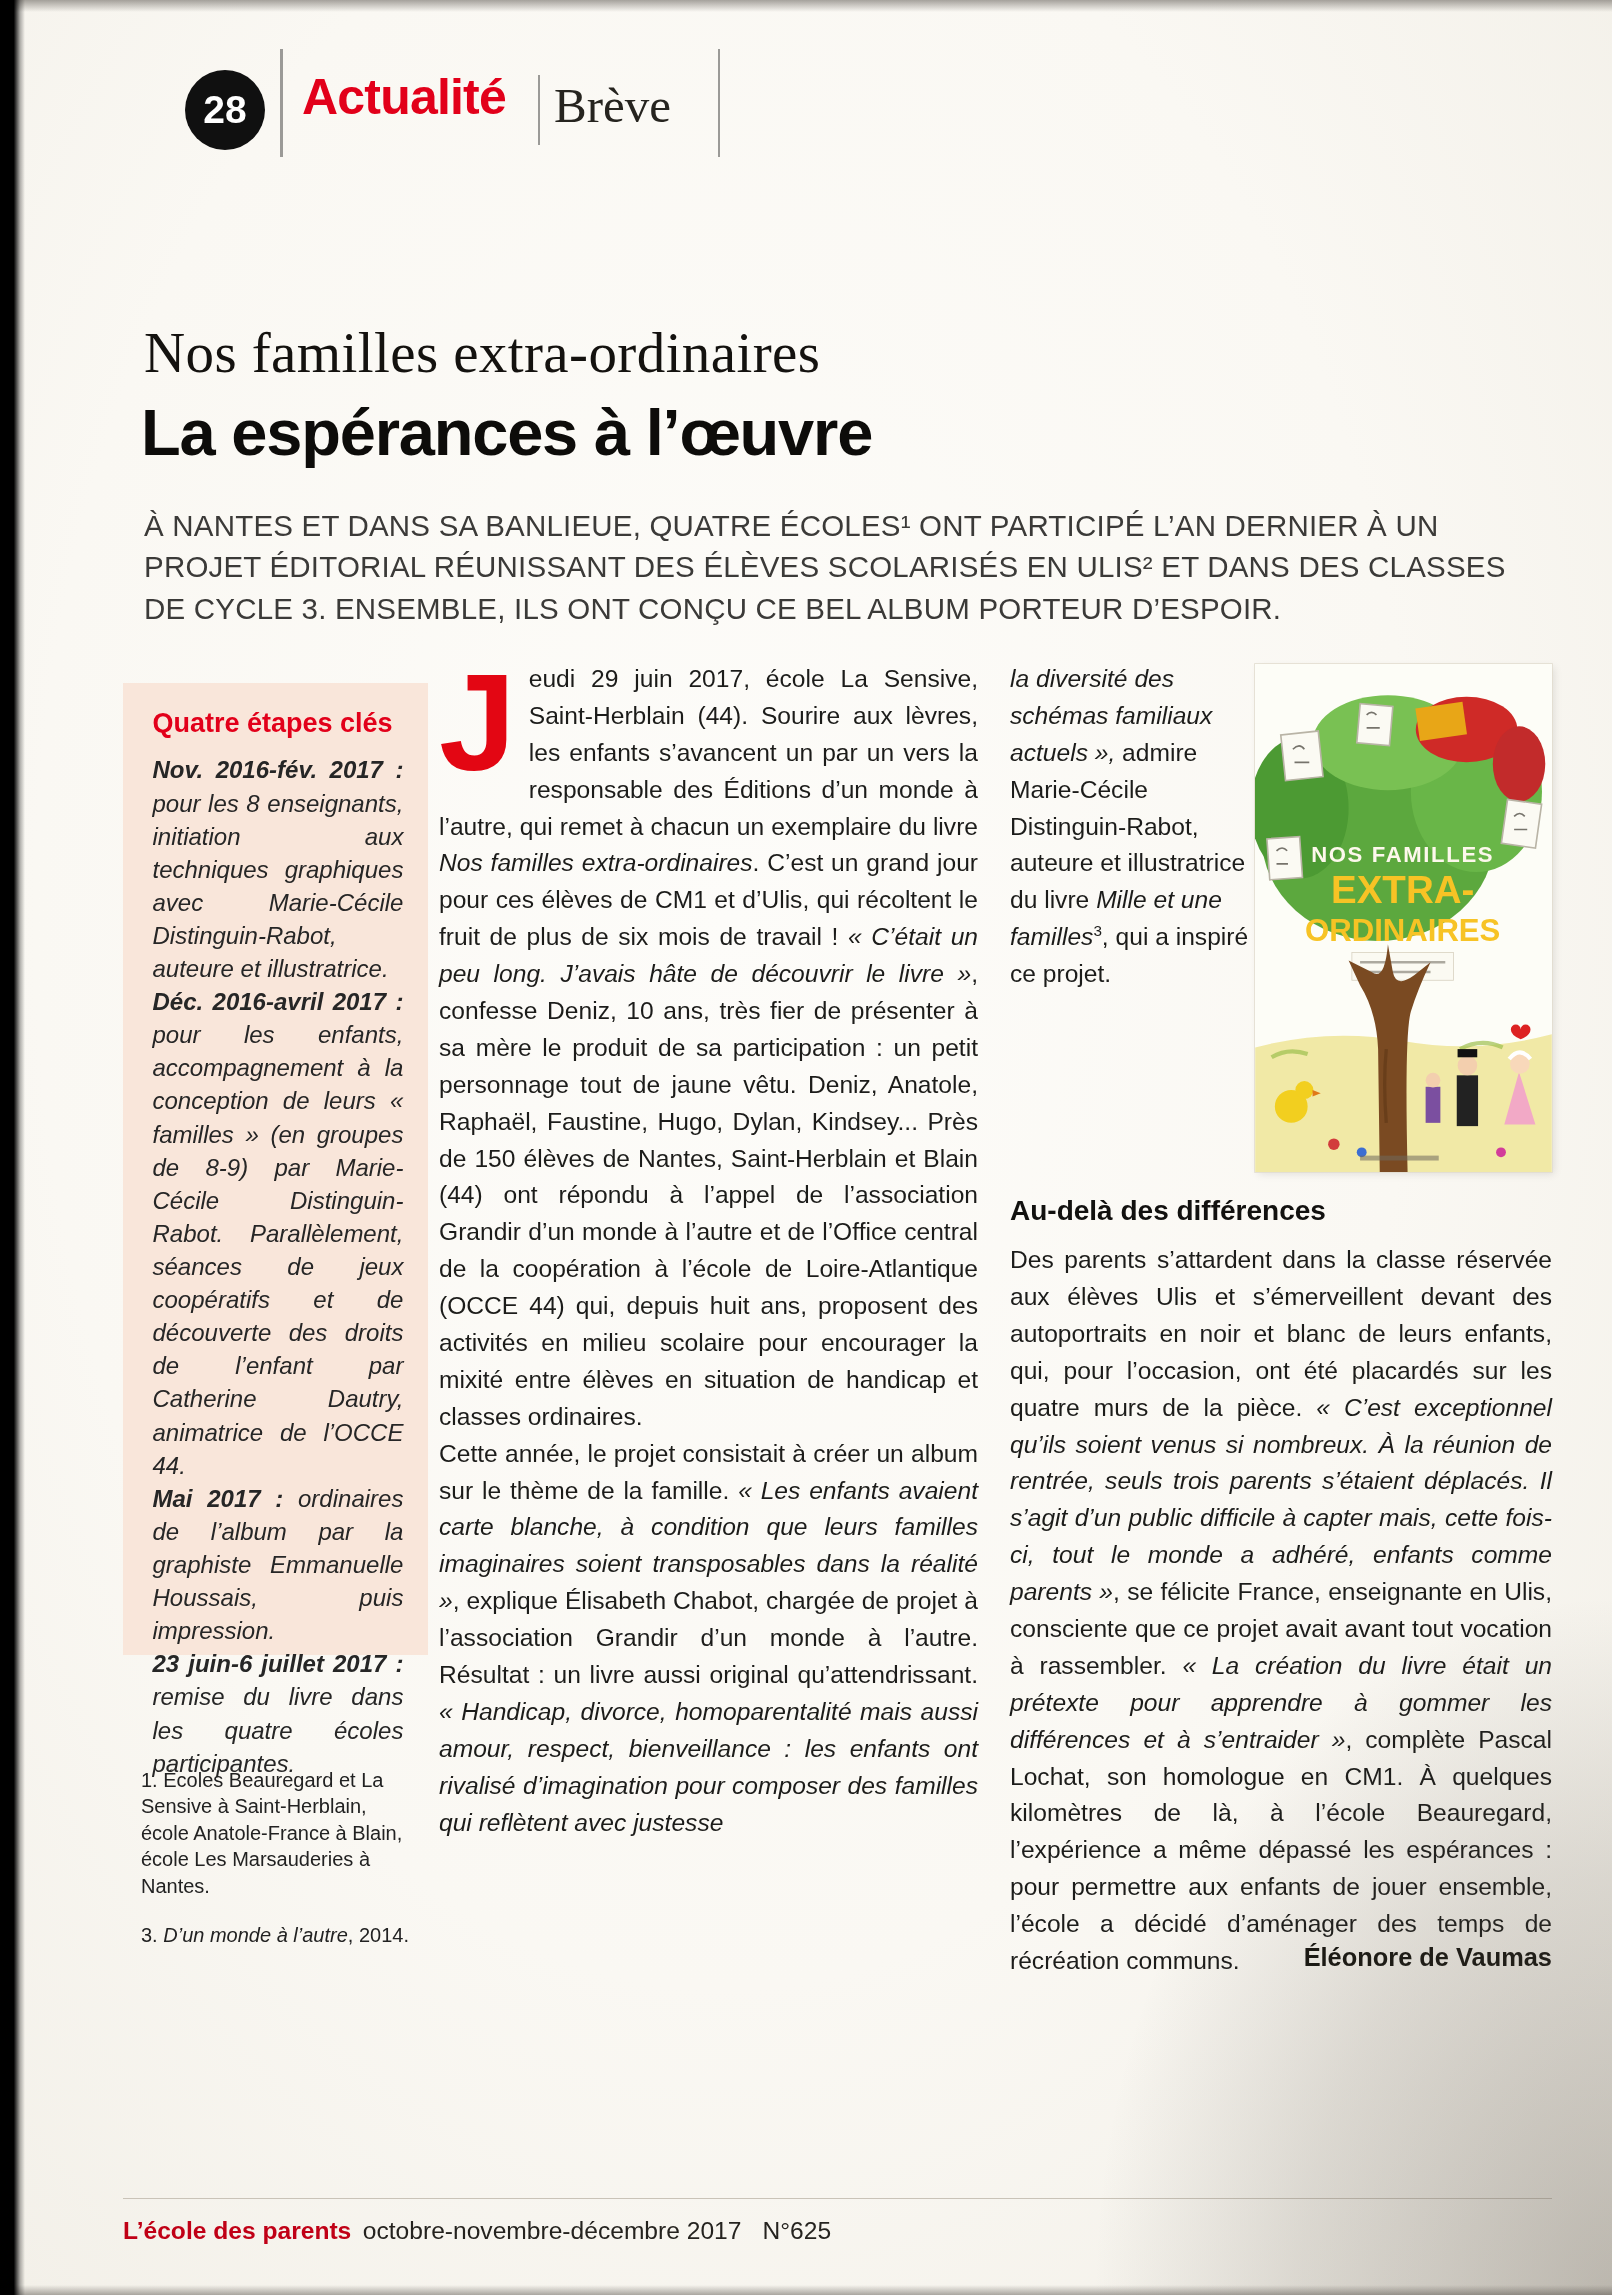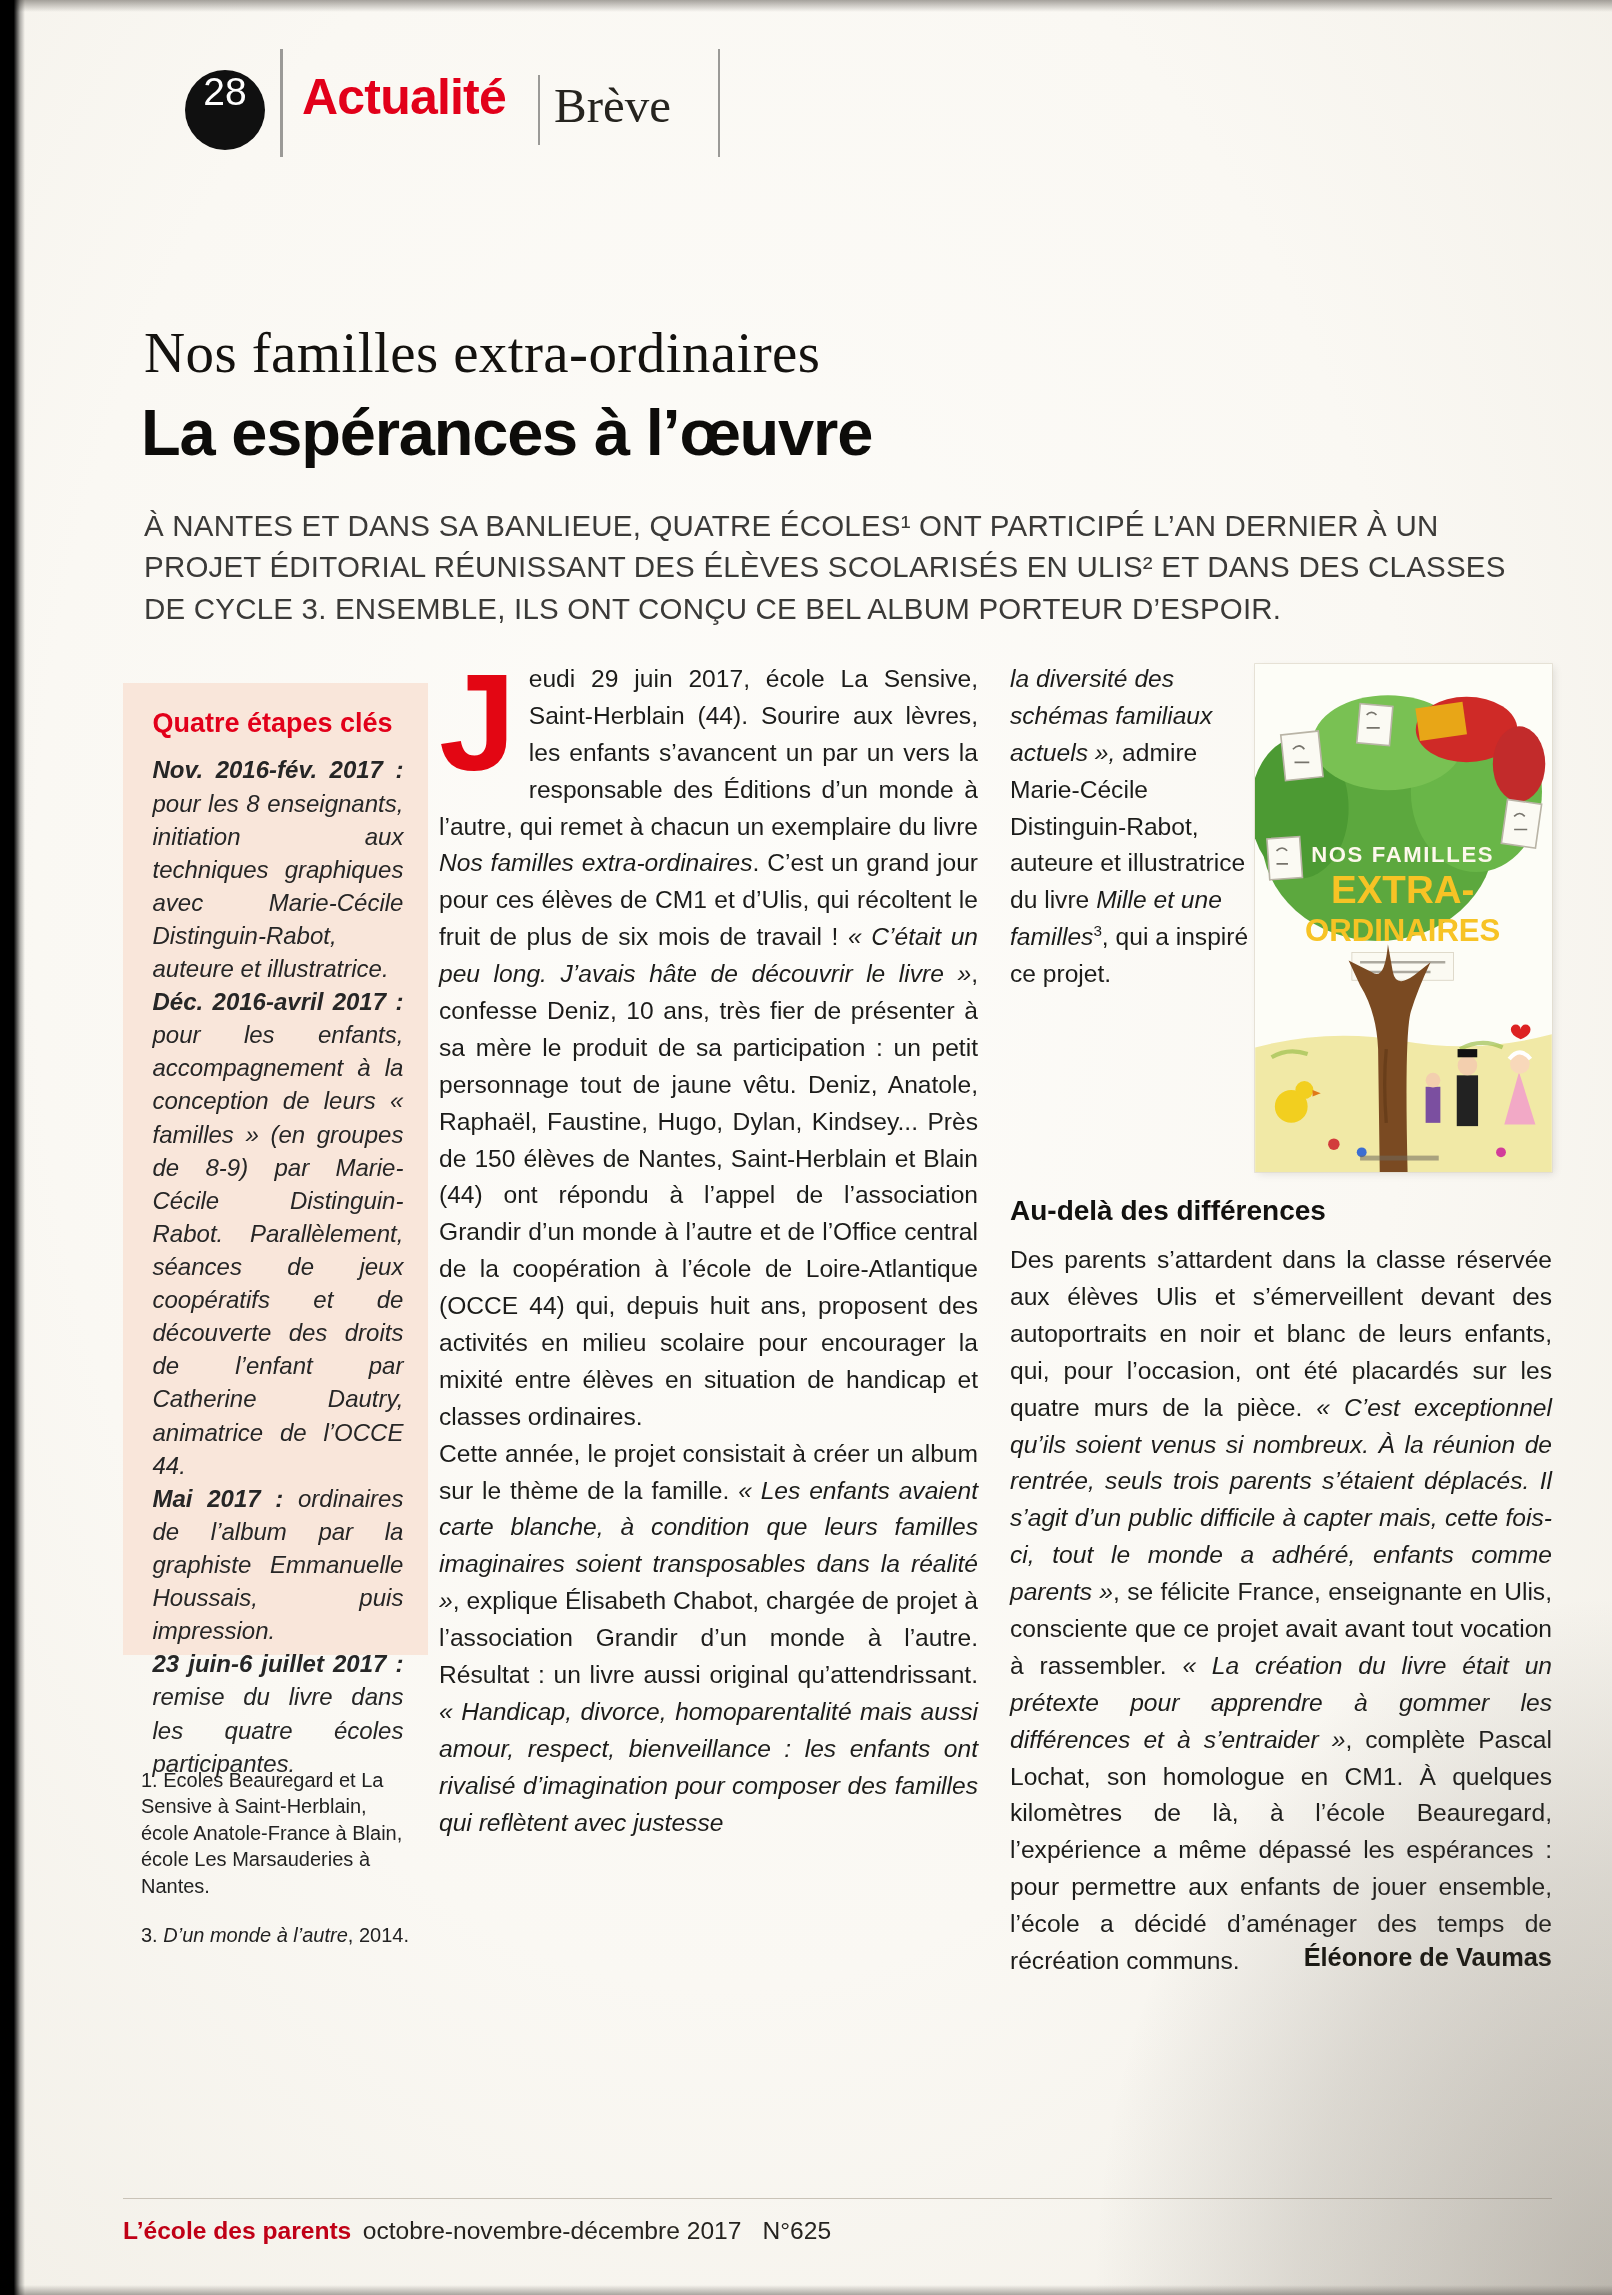--- a/index.html
+++ b/index.html
@@ -13,22 +13,22 @@
     background:linear-gradient(to right,#000 0%,#000 55%,rgba(0,0,0,.3) 80%,rgba(0,0,0,0) 100%);}
   .scan-top{position:absolute;left:0;right:0;top:0;height:11.5px;
     background:linear-gradient(to bottom,rgba(95,90,84,.55),rgba(0,0,0,0));}
   .scan-bottom{position:absolute;left:0;right:0;bottom:0;height:9.8px;
     background:linear-gradient(to top,rgba(75,70,64,.45),rgba(0,0,0,0));}
   .scan-corner{position:absolute;right:0;bottom:0;width:524px;height:705px;
     background:radial-gradient(ellipse at 100% 100%,rgba(84,76,66,.34) 0%,rgba(84,76,66,.16) 42%,rgba(0,0,0,0) 70%);}
 
   
   .badge{position:absolute;left:185px;top:70px;width:80px;height:80px;border-radius:50%;
-    background:#101010;color:#fff;display:flex;align-items:flex-start;justify-content:center;
-    font-size:39px;font-weight:normal;}
+    background:#101010;color:#fff;display:flex;align-items:center;justify-content:center;
+    font-size:39px;font-weight:bold;}
   .vline{position:absolute;background:#9b9a97;width:2.5px;}
   .v1{left:280px;top:49px;height:108px;}
   .v2{left:538px;top:75px;height:70px;width:1.6px;}
   .v3{left:718px;top:49px;height:108px;width:1.6px;}
   .section-label{position:absolute;left:302px;top:68px;font-size:50px;font-weight:bold;
     color:#e2001a;letter-spacing:-0.8px;}
   .rubric-label{position:absolute;left:554px;top:77px;font-size:49px;
     font-family:"Liberation Serif",serif;color:#26241f;}
 
   

